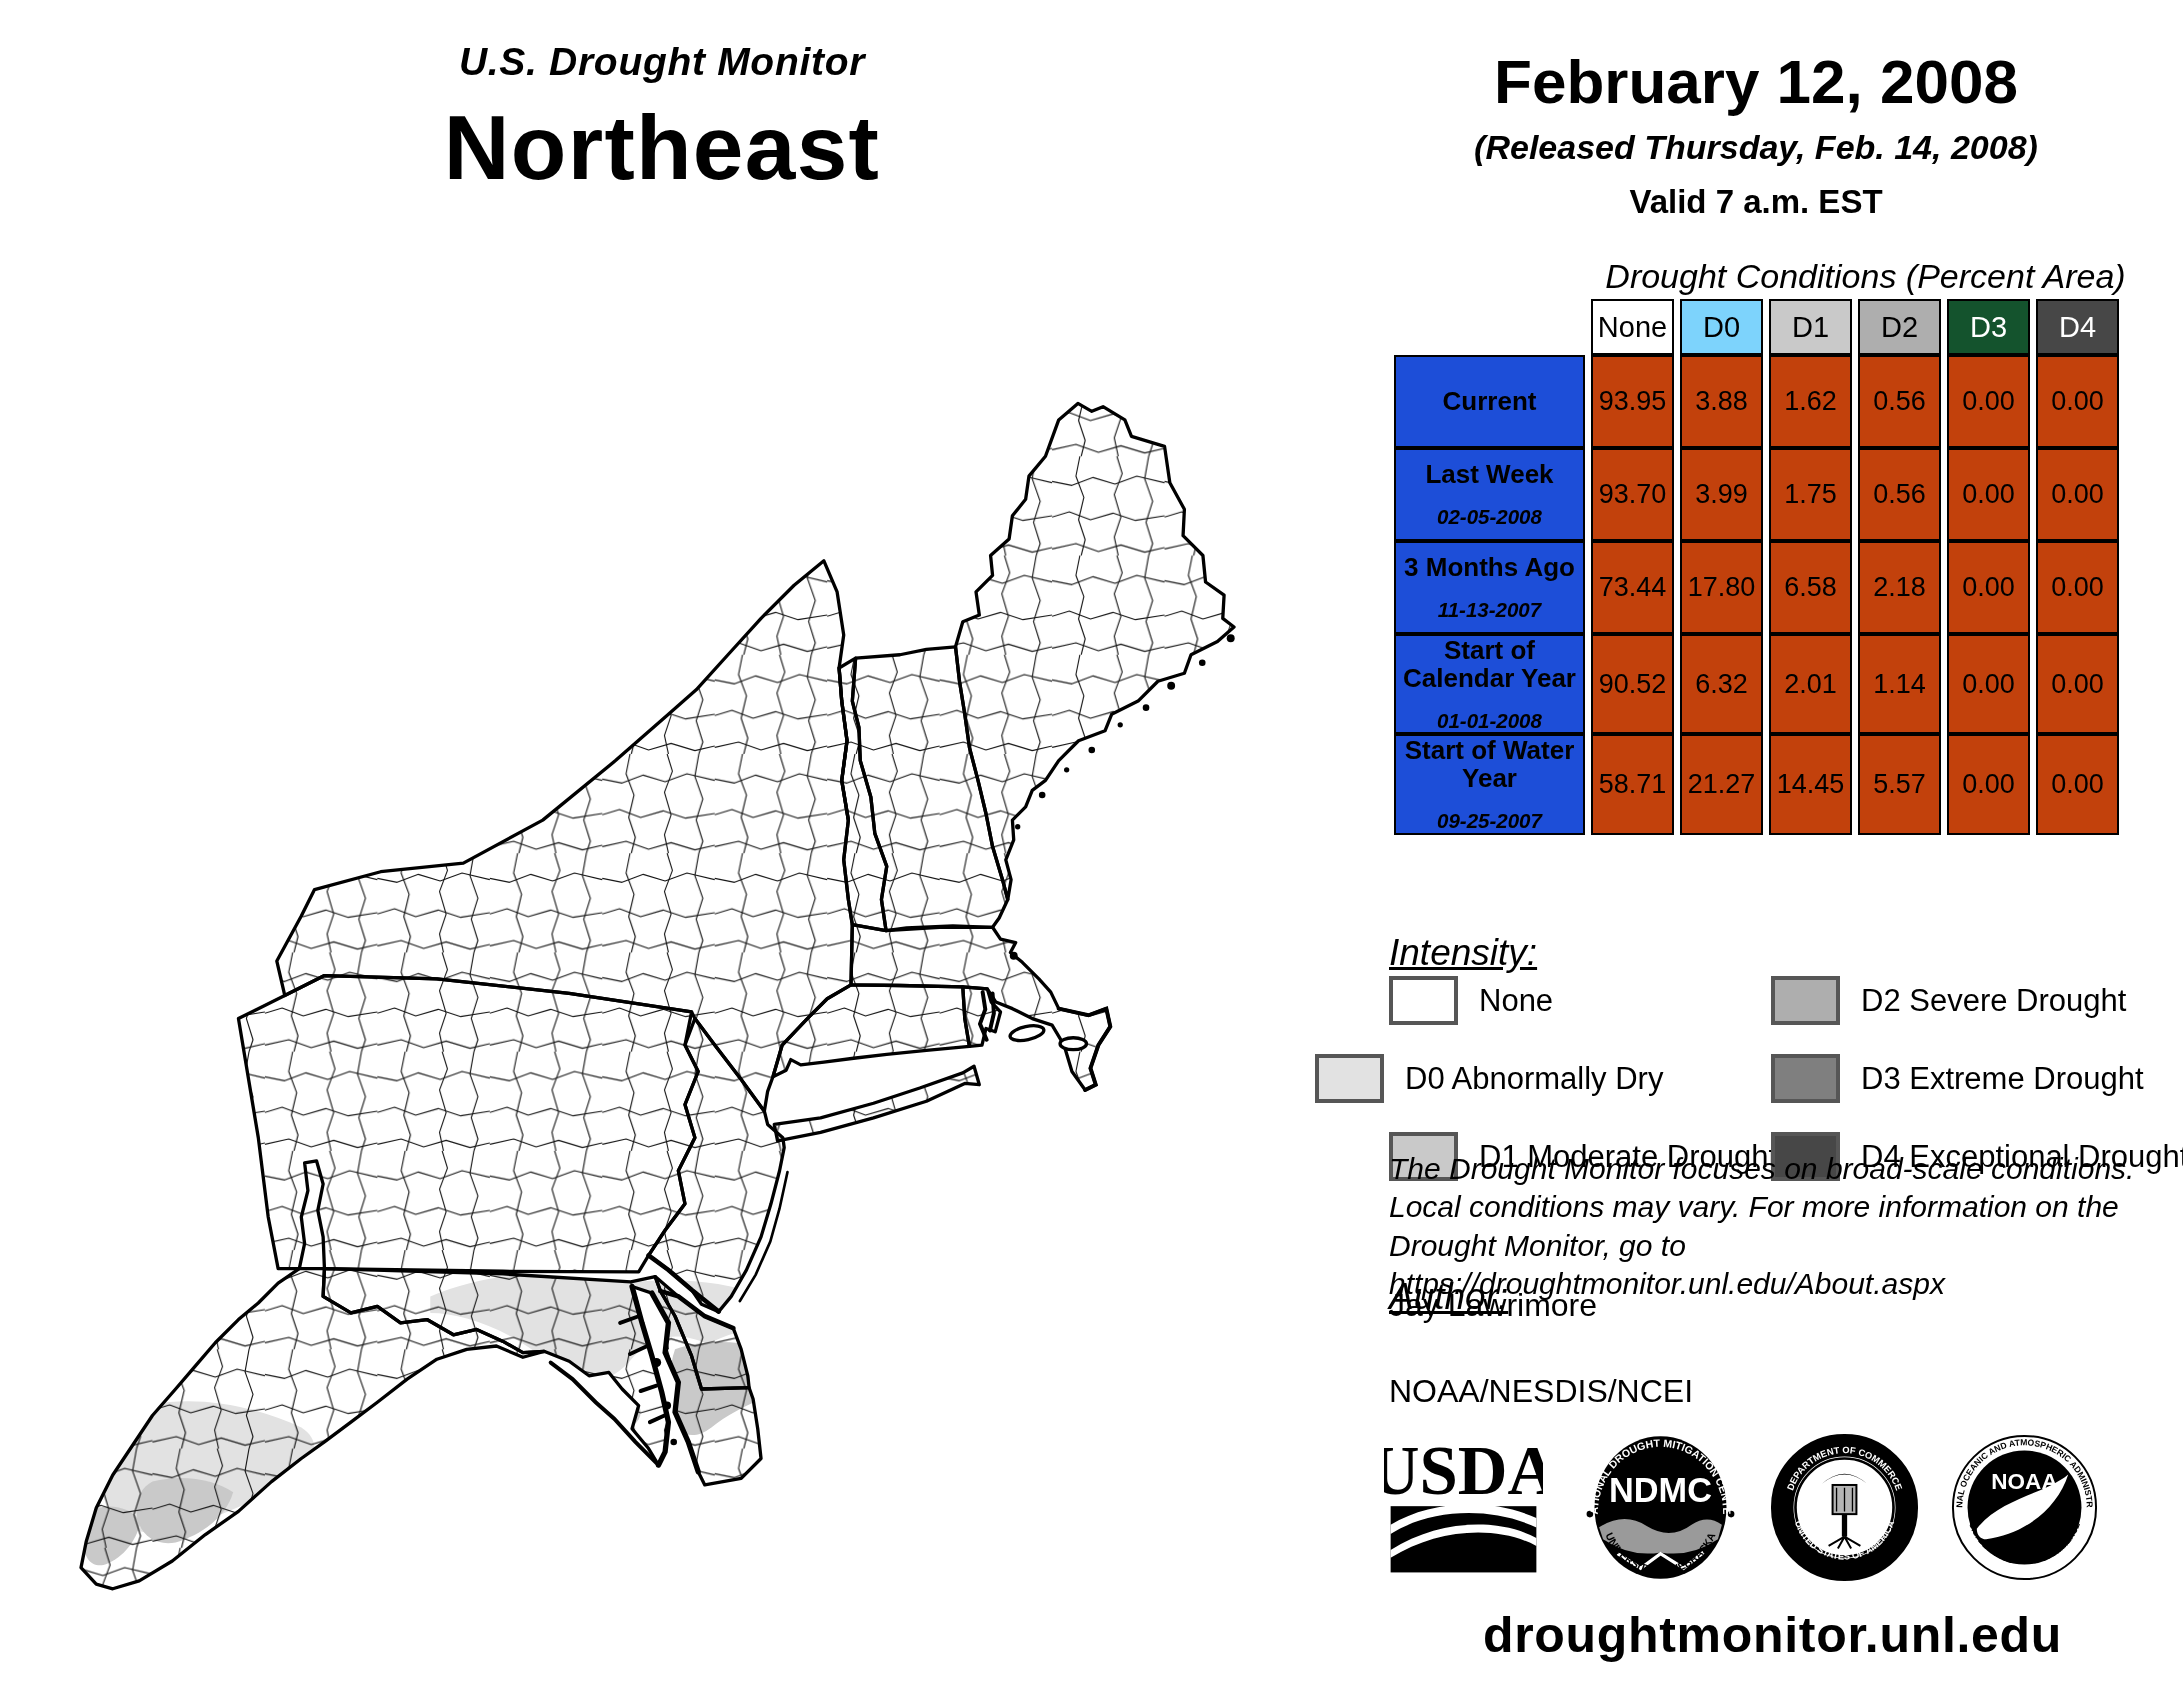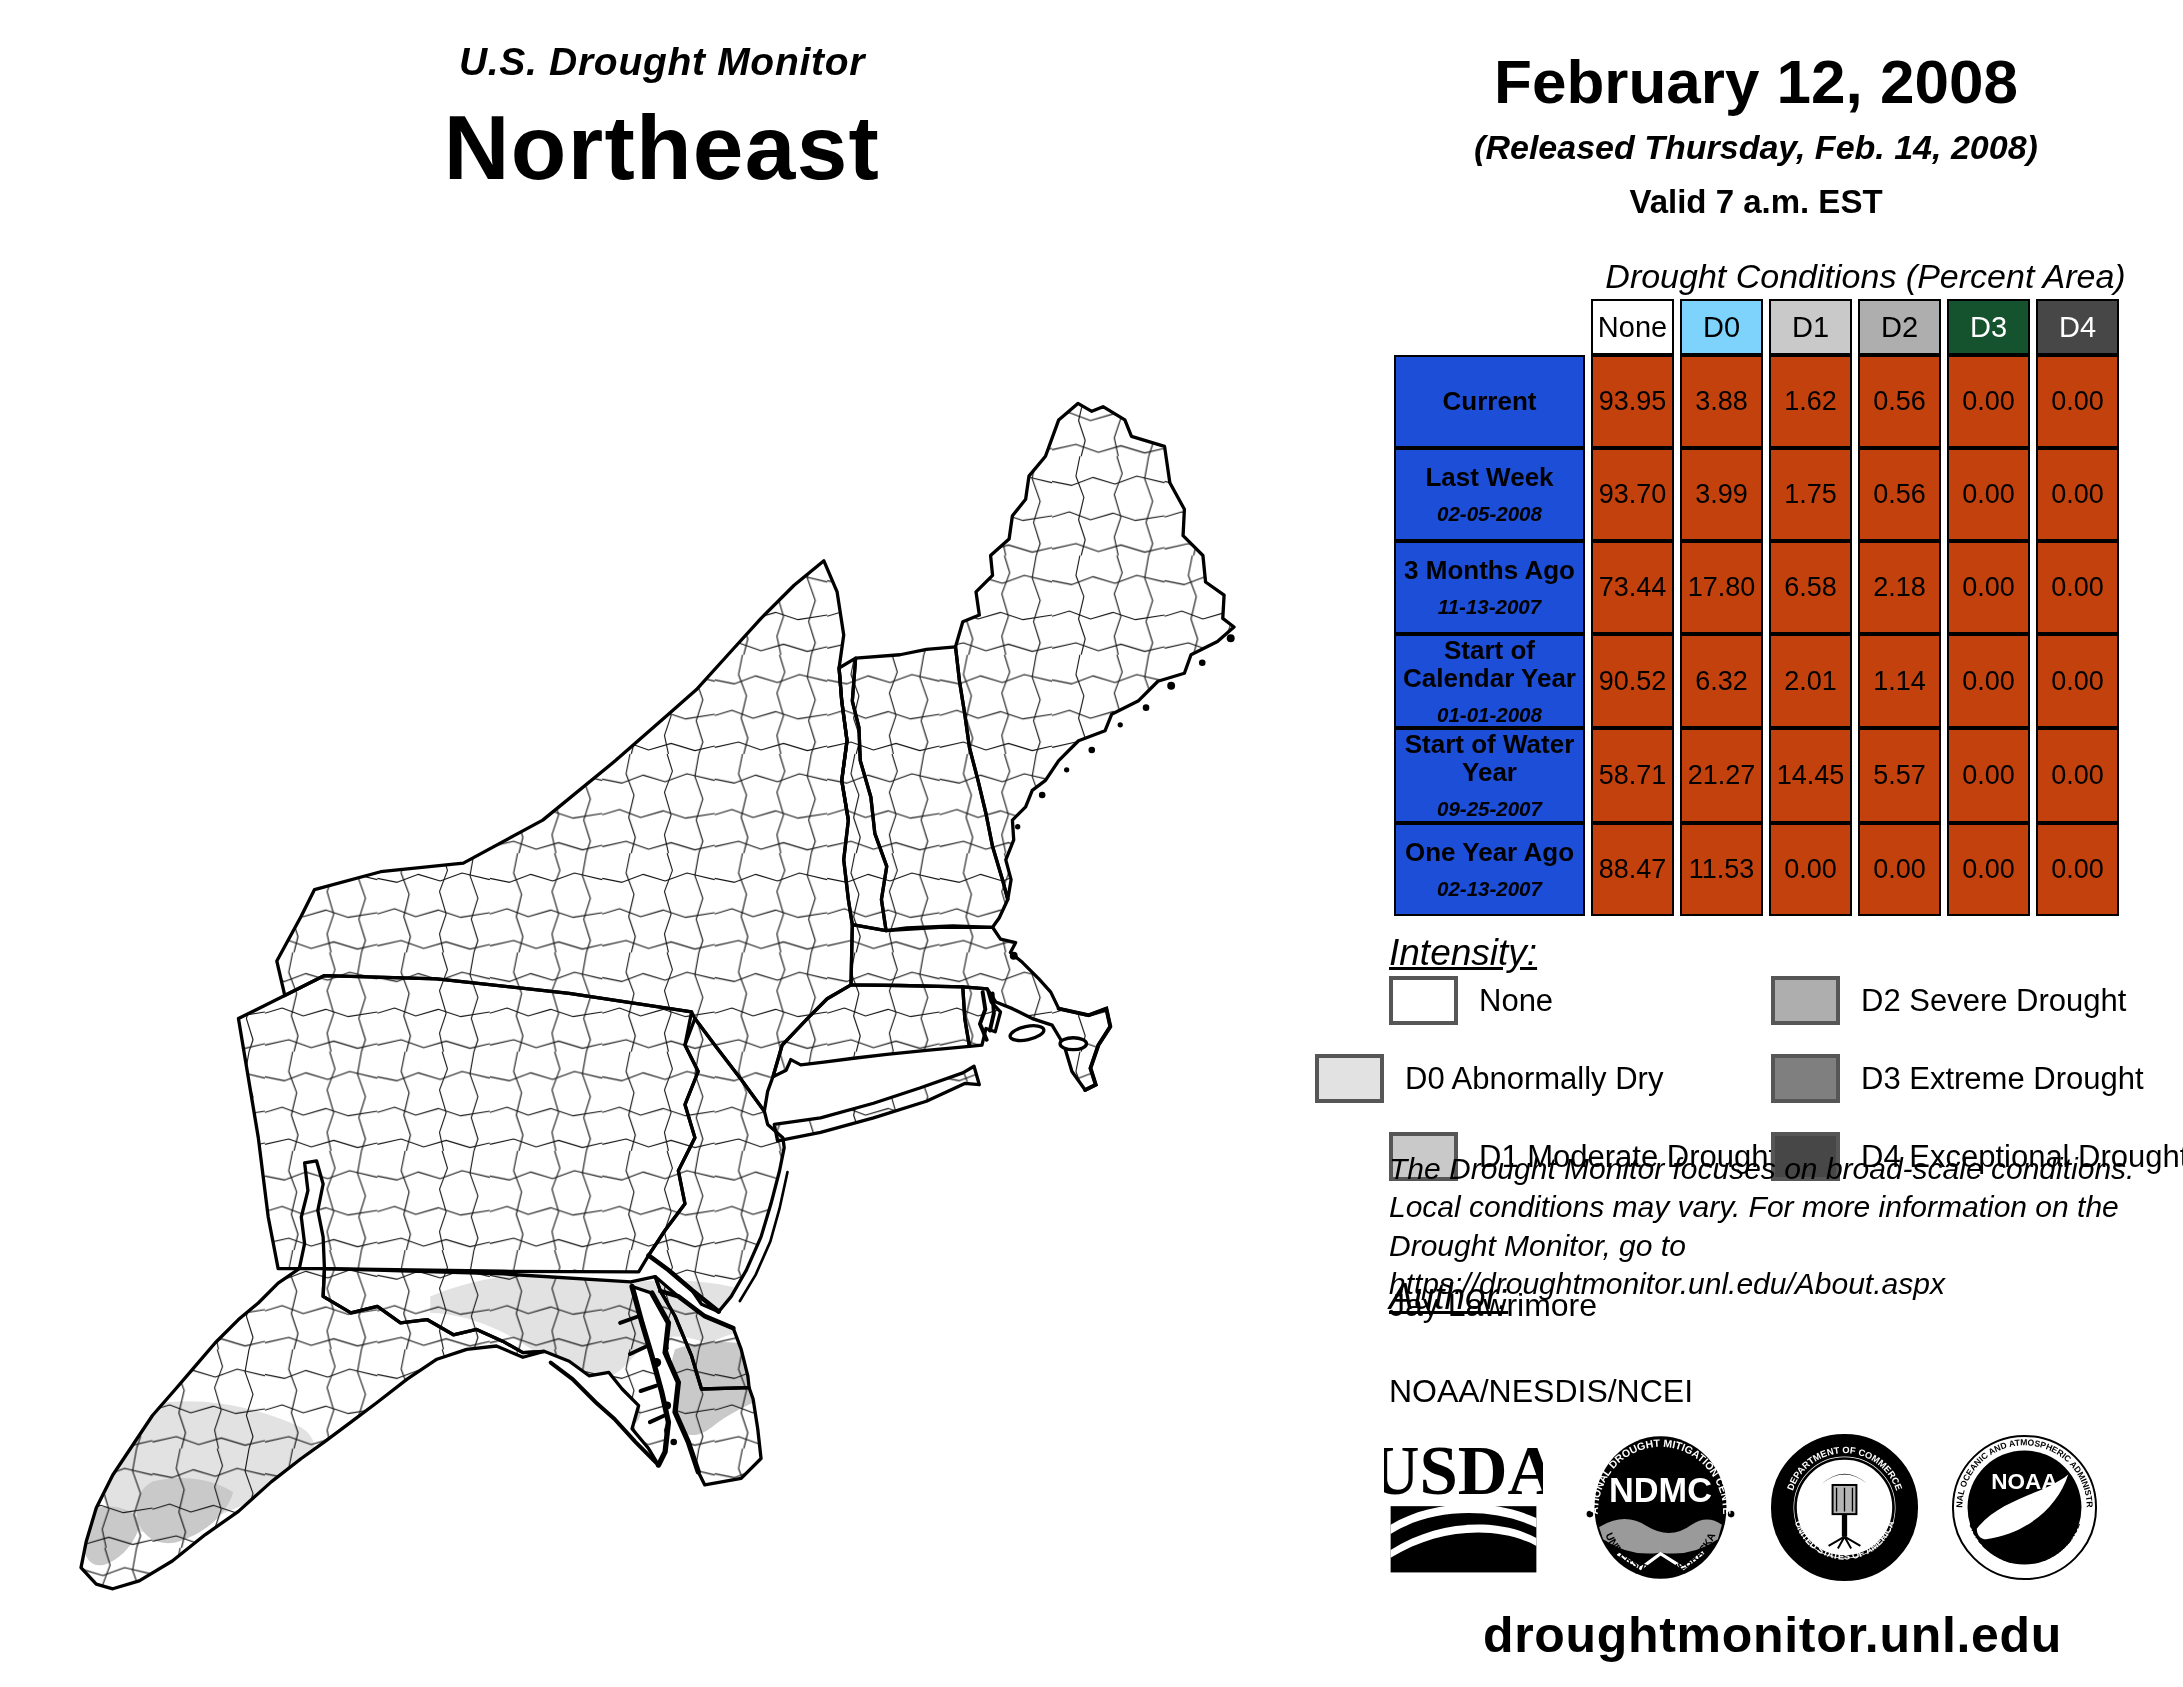--- a/index.html
+++ b/index.html
@@ -17,21 +17,21 @@
   
   .cond-title{left:1581px;top:257px;width:569px;text-align:center;font-size:34px;font-style:italic;}
   table.cond{position:absolute;left:1388px;top:299px;border-collapse:separate;border-spacing:6px 0;table-layout:fixed;}
   table.cond col.lbl{width:191px;}
   table.cond col.dat{width:83px;}
   table.cond th,table.cond td{border:2.6px solid #000;text-align:center;vertical-align:middle;padding:0;}
   table.cond thead th{height:52px;font-size:29px;font-weight:normal;}
   table.cond thead th.corner{border:none;background:none;}
   table.cond tbody th{height:89px;font-size:26px;font-weight:bold;line-height:1.08;background:#1d4ed8;}
   table.cond tbody td{height:89px;font-size:27px;font-weight:normal;background:#c2410c;}
-  table.cond .rowdate{display:block;font-size:20.5px;font-style:italic;font-weight:bold;margin-top:12px;}
+  table.cond .rowdate{display:block;font-size:20.5px;font-style:italic;font-weight:bold;margin-top:18px;}
   .lighttext{color:#fff;}
   
   .intensity-head{left:1389px;top:932px;font-size:37px;font-style:italic;text-decoration:underline;}
   .legend-item{position:absolute;height:53px;display:flex;align-items:center;}
   .legend-swatch{width:69px;height:49px;border:4.6px solid #565656;box-sizing:border-box;flex:0 0 auto;}
   .legend-label{font-size:31px;margin-left:21px;white-space:nowrap;}
   
   .disclaimer{left:1389px;top:1150px;width:801px;font-size:30px;font-style:italic;line-height:1.28;}
   .author-head{left:1389px;top:1276px;font-size:37px;font-style:italic;text-decoration:underline;}
   .author-name{left:1389px;top:1287px;font-size:32px;}
@@ -241,29 +241,20 @@
       </tr>
       <tr>
         <th><span>Start of Water Year</span><span class="rowdate">09-25-2007</span></th>
         <td>58.71</td>
         <td>21.27</td>
         <td>14.45</td>
         <td>5.57</td>
         <td>0.00</td>
         <td>0.00</td>
       </tr>
-      <tr>
-        <th><span>One Year Ago</span><span class="rowdate">02-13-2007</span></th>
-        <td>88.47</td>
-        <td>11.53</td>
-        <td>0.00</td>
-        <td>0.00</td>
-        <td>0.00</td>
-        <td>0.00</td>
-      </tr>
     </tbody>
   </table>
 
   <div class="abs intensity-head">Intensity:</div>
 
   <div class="abs legend-item" style="left:1389px;top:974px">
     <div class="legend-swatch" style="background-color: rgb(255, 255, 255);"></div>
     <div class="legend-label">None</div>
   </div>
   <div class="abs legend-item" style="left:1315px;top:1052px">

